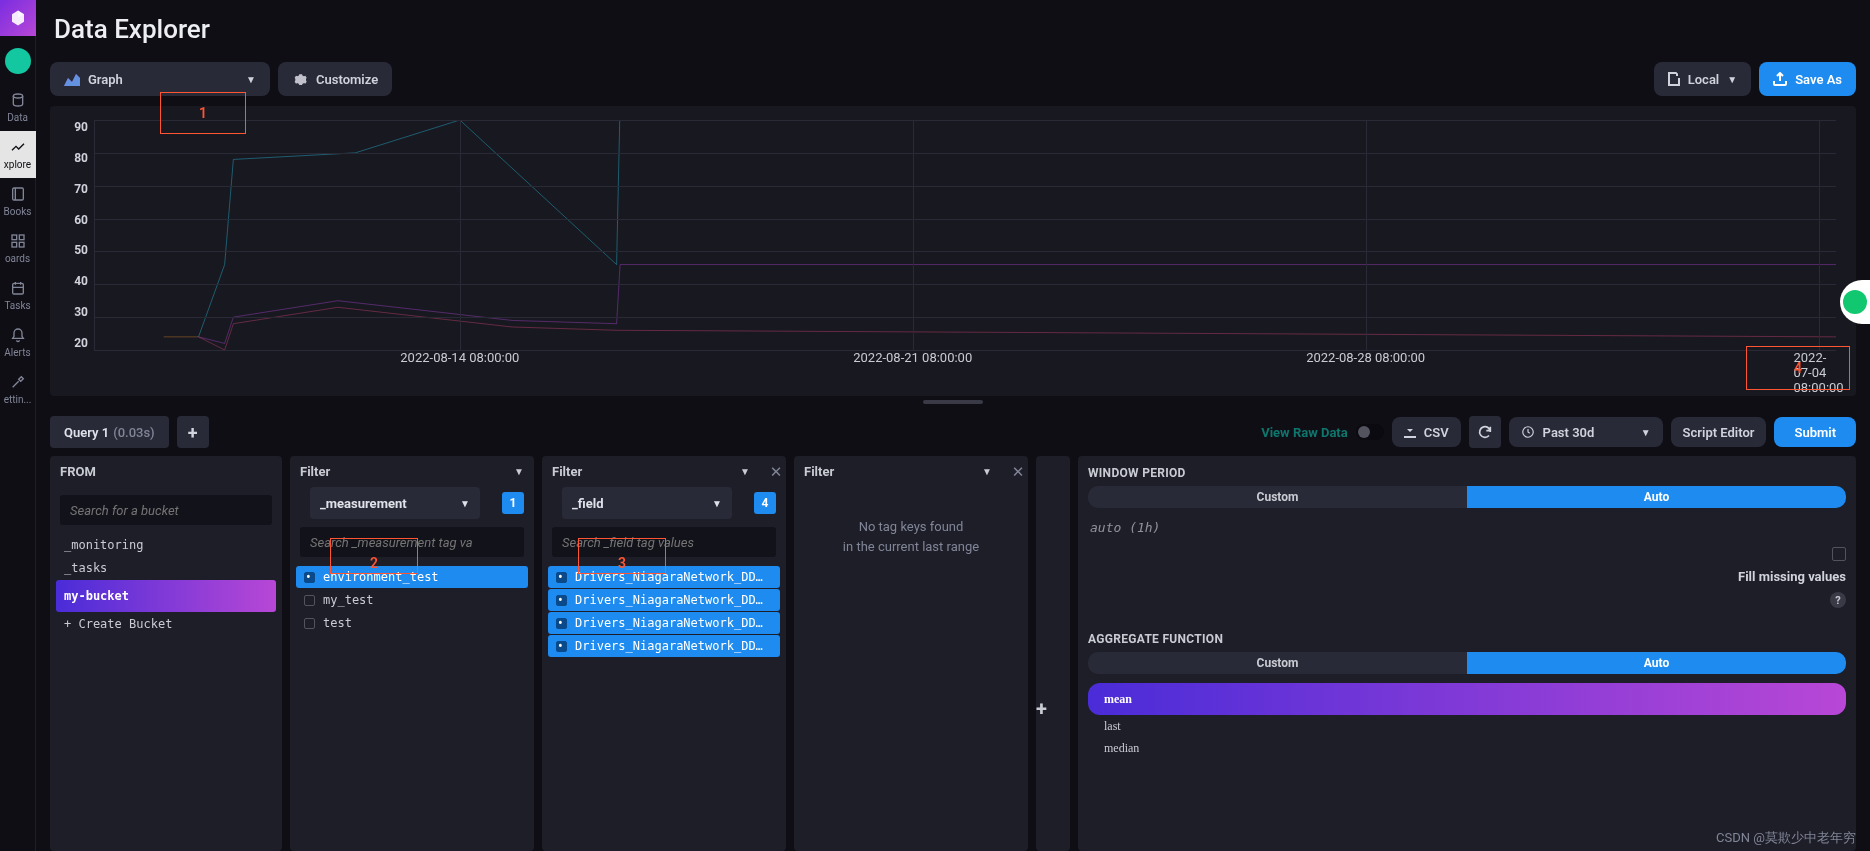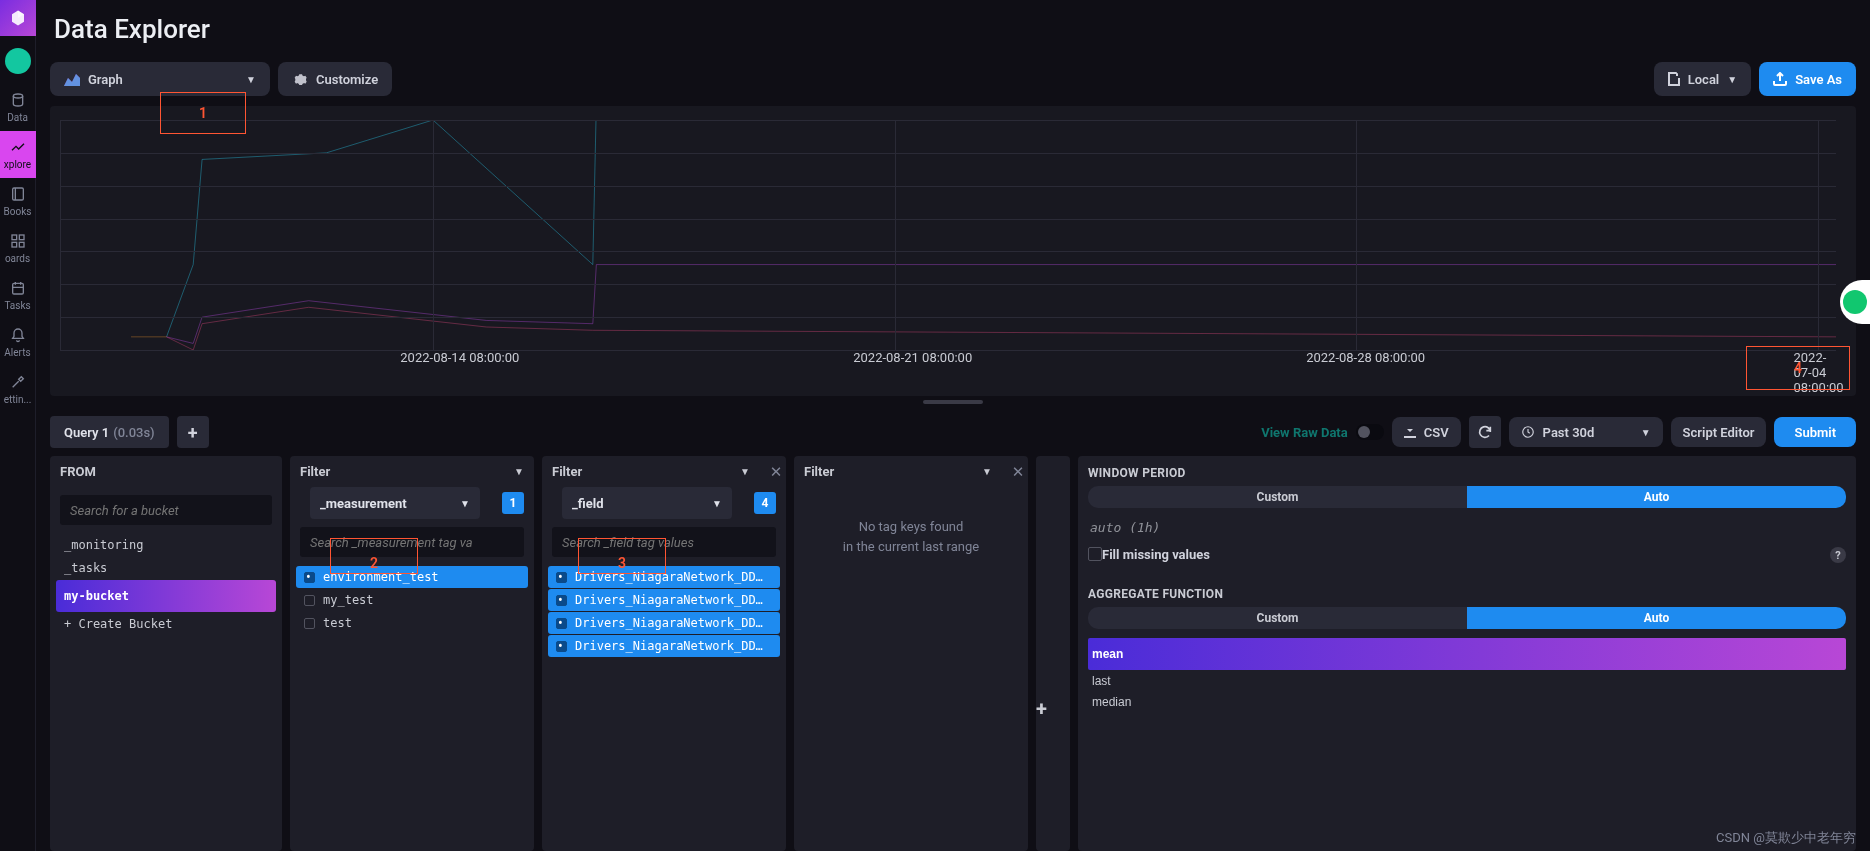--- a/index.html
+++ b/index.html
@@ -2,21 +2,21 @@
 <html><head>
 <meta charset="utf-8">
 <style>
 * { margin:0; padding:0; box-sizing:border-box; font-family:-apple-system,BlinkMacSystemFont,"Segoe UI",Roboto,sans-serif; }
 body { background:#0f0e15; color:#c9cbd3; font-size:13px; overflow:hidden; }
 .app { display:flex; height:851px; width:1870px; }
 .sidebar { width:36px; background:#0f0e15; display:flex; flex-direction:column; align-items:center; border-right:1px solid #1e1e2a; }
 .logo { width:36px; height:36px; display:flex; align-items:center; justify-content:center; background:linear-gradient(135deg,#7a2de0,#b847d6); }
 .avatar { width:26px; height:26px; border-radius:50%; background:#13c7a0; margin:12px 0 10px; }
 .nav-item { width:36px; padding:8px 0; display:flex; flex-direction:column; align-items:center; gap:4px; cursor:pointer; color:#808597; font-size:10px; }
-.nav-item.active { background:#d946ef; color:#0f0e15; }
+.nav-item.active { background:#e5e5e5; color:#0f0e15; }
 .nav-item svg { width:16px; height:16px; }
 .main { flex:1; display:flex; flex-direction:column; padding:10px 14px 0 14px; overflow:hidden; background:#0f0e15; }
 .title { font-size:26px; font-weight:500; color:#eceef3; margin:4px 0 18px 4px; }
 .toolbar { display:flex; gap:8px; align-items:center; }
 .spacer { flex:1; }
 .btn { background:#292a37; border:none; color:#d0d2dc; padding:0 14px; height:34px; border-radius:8px; display:flex; align-items:center; gap:8px; cursor:pointer; font-weight:600; font-size:13px; }
 .btn.primary { background:#1e8bf0; color:#fff; }
 .btn.small { height:30px; padding:0 12px; }
 .chev { font-size:10px; }
 .card { background:#181820; border-radius:4px; }
@@ -58,24 +58,24 @@
 .li.selb .cb { background:#0a4a8a; border-color:#0a4a8a; position:relative; }
 .li.selb .cb::after { content:"•"; color:#fff; position:absolute; top:-4px; left:1px; font-size:14px; }
 .empty { padding:30px 10px; text-align:center; color:#808597; font-size:13px; line-height:1.5; }
 .agg-h { font-weight:700; color:#c9cbd3; font-size:12px; margin:2px 0 6px; letter-spacing:0.3px; }
 .seg { display:flex; margin-bottom:8px; }
 .seg-b { flex:1; text-align:center; padding:4px 0; font-size:12px; font-weight:700; background:#292a37; cursor:pointer; color:#c9cbd3; }
 .seg-b:first-child { border-radius:10px 0 0 10px; }
 .seg-b:last-child { border-radius:0 10px 10px 0; }
 .seg-b.on { background:#1e8bf0; color:#fff; }
 .agg-val { font-style:italic; color:#909299; font-size:13px; padding:4px 2px 8px; font-family:Menlo,Consolas,monospace; }
-.check-row { display:flex; align-items:flex-start; gap:0; padding:4px 0; font-weight:700; color:#d0d2dc; font-size:13px; }
+.check-row { display:flex; align-items:flex-end; gap:8px; padding:4px 0; font-weight:700; color:#d0d2dc; font-size:13px;flex-direction:column; }
 .check-row .cb { width:14px; height:14px; border:1px solid #52535f; border-radius:2px; }
 .help { width:16px; height:16px; border-radius:50%; background:#3a3a46; color:#c9cbd3; display:flex; align-items:center; justify-content:center; font-size:11px; font-weight:700; margin-left:auto; }
-.fn { padding:3px 4px; font-family:Liberation Sans, sans-serif; font-size:12px; border-radius:2px; cursor:pointer; margin:1px 0; color:#c9cbd3; }
+.fn { padding:3px 16px; font-family:Liberation Serif, serif; font-size:12px; border-radius:12px; cursor:pointer; margin:1px 0; color:#c9cbd3; }
 .fn.sel { background:linear-gradient(90deg,#4a2cd8,#b847d6); color:#fff; }
 .wm { position:absolute; bottom:4px; right:14px; color:#808597; font-size:13px; }
 .wifi { position:absolute; right:0; top:280px; width:30px; height:44px; background:#fff; border-radius:22px 0 0 22px; display:flex; align-items:center; justify-content:center; }
 .wifi-i { width:24px; height:24px; border-radius:50%; background:#11c76f; }
 svg.line-chart { position:absolute; top:0; left:0; width:100%; height:100%; }
 </style>
 </head>
 <body>
 
 <div class="app">
@@ -167,20 +167,30 @@
       <button class="btn primary">
         <svg width="14" height="14" viewBox="0 0 14 14" fill="none" stroke="#fff" stroke-width="2">
             <path d="M7 9V1M4 4l3-3 3 3M1 9v3a1 1 0 001 1h10a1 1 0 001-1V9"></path>
           </svg>
         <span>Save As</span>
       </button>
     </div>
 
     <div class="card chart-card">
       <div class="chart-area">
+        <div class="y-axis">
+          <span>90</span>
+            <span>80</span>
+            <span>70</span>
+            <span>60</span>
+            <span>50</span>
+            <span>40</span>
+            <span>30</span>
+            <span>20</span>
+        </div>
         <div class="plot" id="plot">
           <svg class="line-chart" id="svg-chart" viewBox="0 0 100 100" preserveAspectRatio="none">
               <polyline points="6,94.28571428571429 7.5,62.857142857142854 8,17.14285714285714 15,14.285714285714292 21,0 30,62.857142857142854 30.2,-7.142857142857139 38,-7.142857142857139 100,-7.142857142857139" fill="none" stroke="#29c4e6" stroke-width="0.4" vector-effect="non-scaling-stroke"></polyline>
               <polyline points="6,94.28571428571429 7.5,97.14285714285714 8,85.71428571428572 14,78.57142857142857 24,87.14285714285714 30,88.57142857142857 30.2,62.857142857142854 100,62.857142857142854" fill="none" stroke="#b146d9" stroke-width="0.4" vector-effect="non-scaling-stroke"></polyline>
               <polyline points="6,94.28571428571429 7.5,100 8,88.57142857142857 14,81.42857142857143 24,90 30,91.42857142857143 100,94.28571428571429" fill="none" stroke="#d9467a" stroke-width="0.4" vector-effect="non-scaling-stroke"></polyline>
               <polyline points="4,94.28571428571429 6,94.28571428571429" fill="none" stroke="#e08a2e" stroke-width="0.4" vector-effect="non-scaling-stroke"></polyline>
             </svg>
         <div class="grid-line" style="top: 0%;"></div>
             <div class="grid-line" style="top: 14.2857%;"></div>
             <div class="grid-line" style="top: 28.5714%;"></div>

